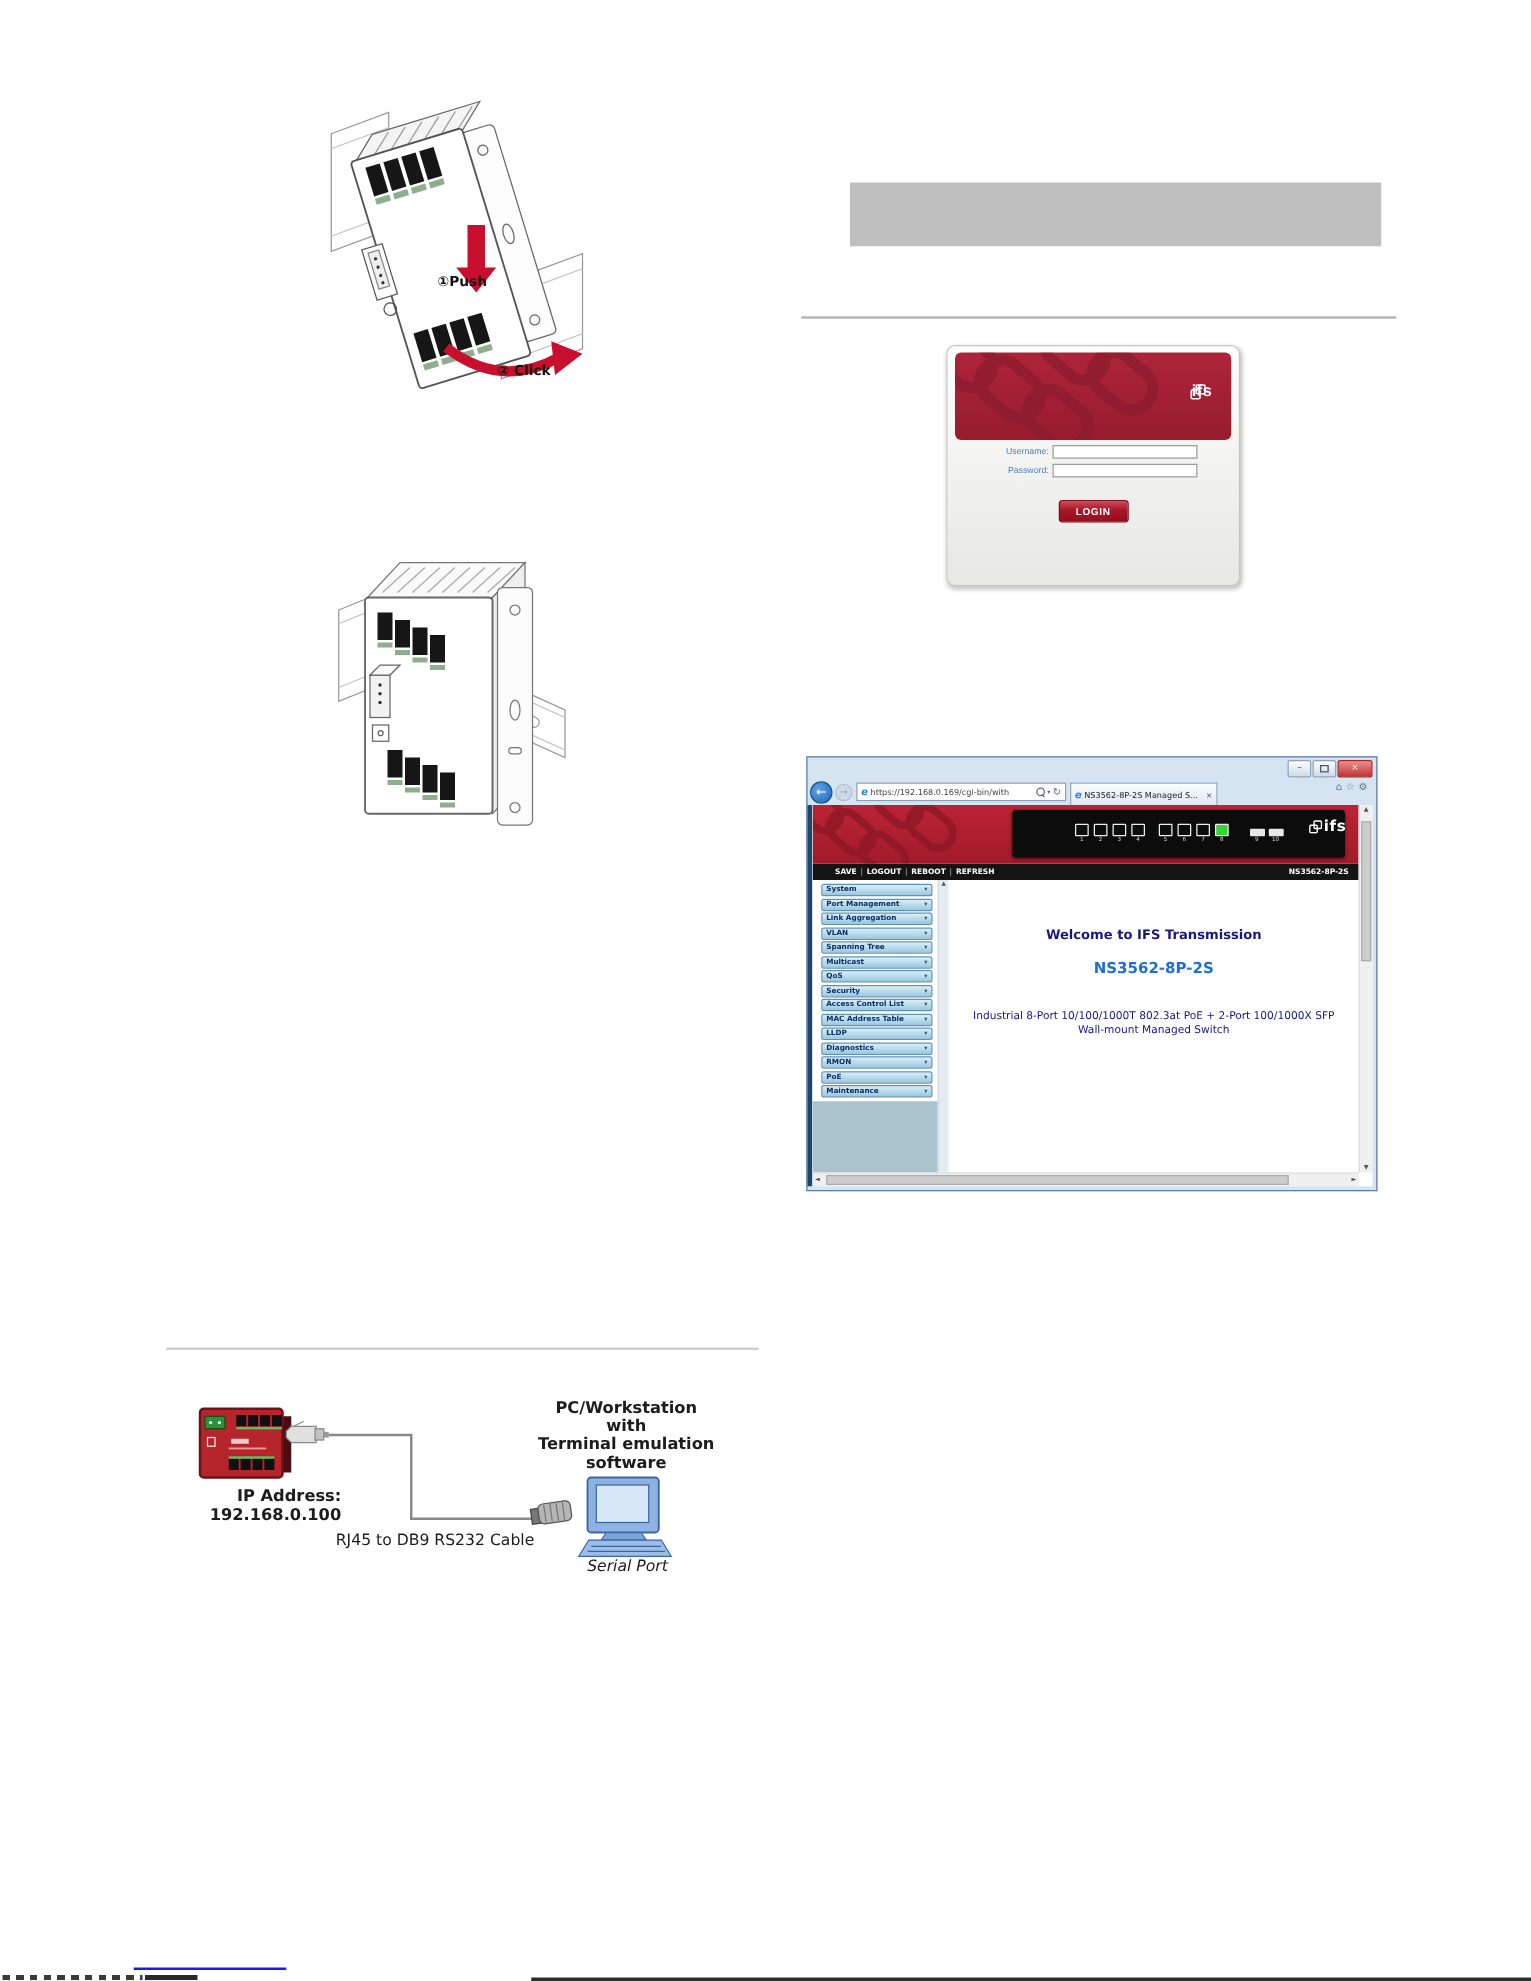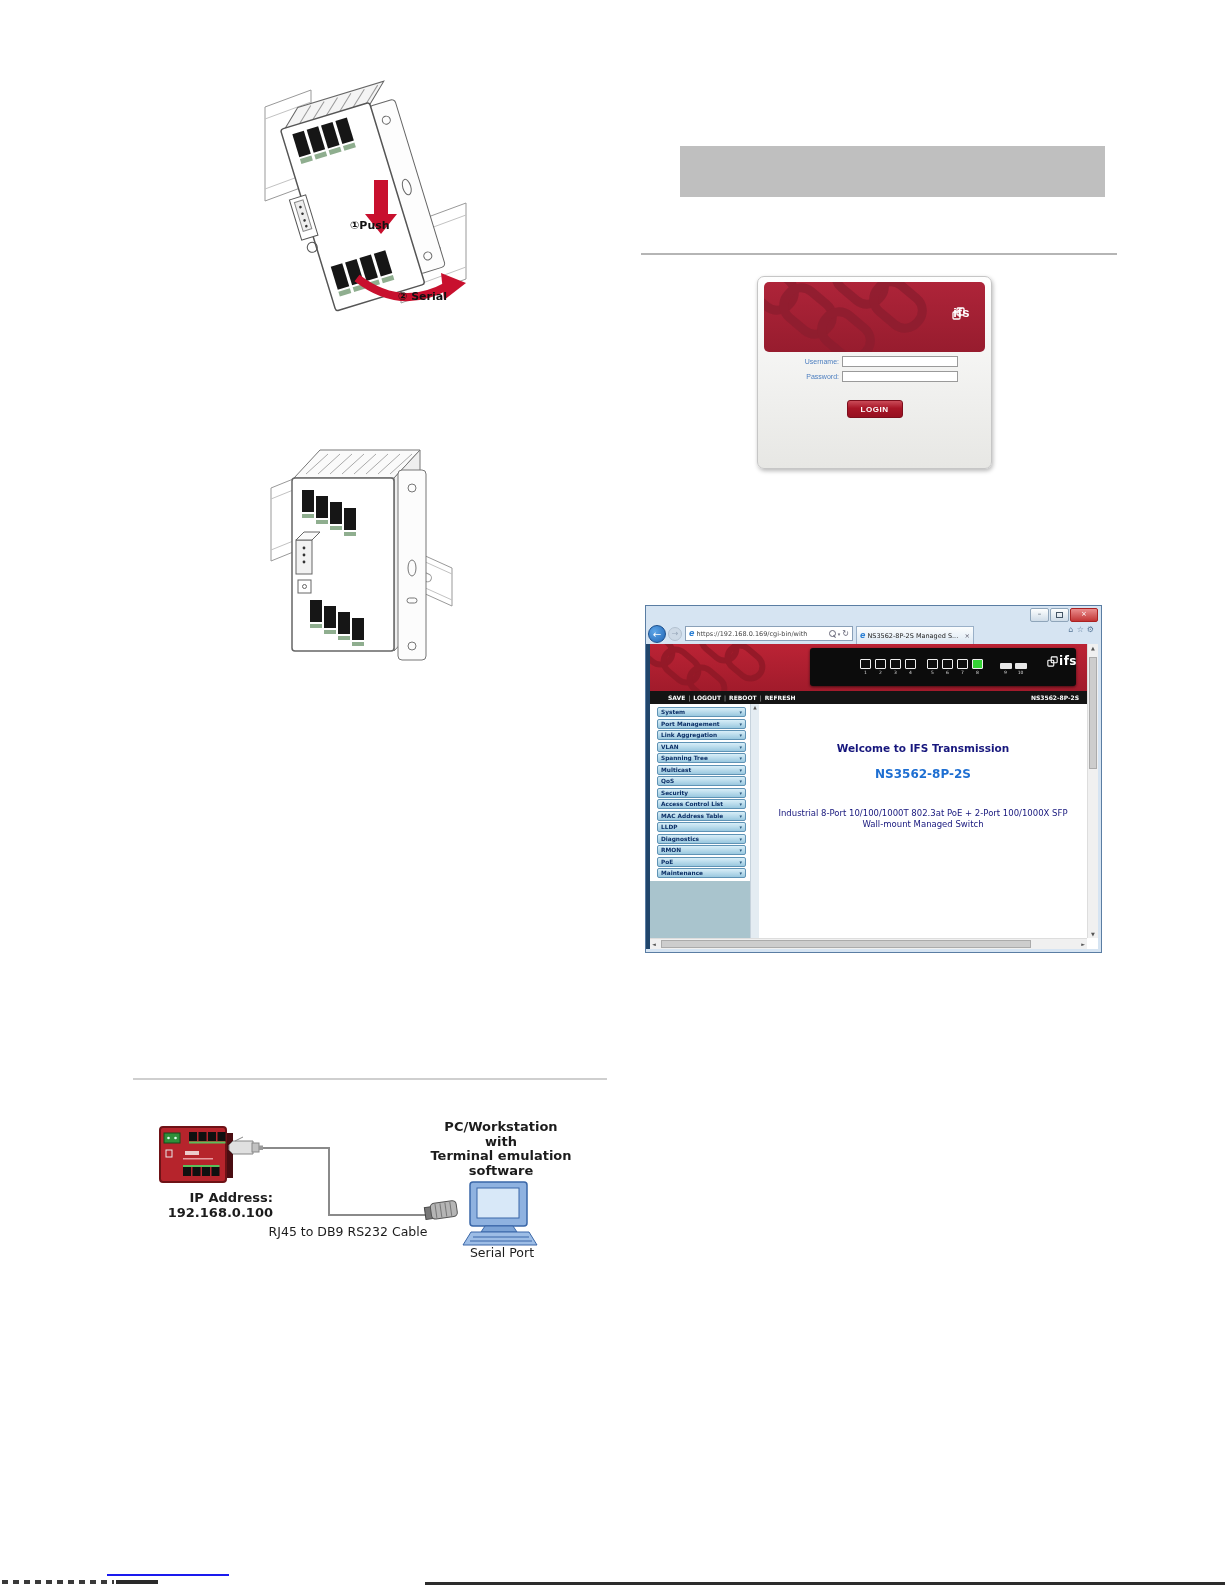--- a/index.html
+++ b/index.html
@@ -119,21 +119,21 @@
   .hthumb{position:absolute;top:1px;bottom:1px;left:11px;width:368px;background:#cdcdcd;border:1px solid #ababab;}
 
   
   .serial{left:133px;top:1093px;width:478px;height:175px;}
   .serial svg{position:absolute;left:0;top:0;}
   .dlabel{position:absolute;text-align:center;color:#1c1c1c;font-size:13px;line-height:15px;
       font-family:"DejaVu Sans",sans-serif;}
   .ip{left:8px;top:97px;width:132px;text-align:right;}
   .cablelbl{left:133px;top:131px;width:164px;font-size:12.5px;}
   .pclbl{left:283px;top:27px;width:170px;line-height:14.5px;}
-  .splbl{left:330px;top:152px;width:78px;font-size:12.5px;}
+  .splbl{left:330px;top:152px;width:78px;font-size:12.5px;font-style:italic;}
   .dlabel span{display:block;font-weight:bold;}
 
   
   .f-underline{left:107px;top:1574px;width:122px;height:2px;background:#1a1aee;}
   .f-textl{left:2px;top:1580px;width:112px;height:4px;
       background:repeating-linear-gradient(90deg,#3a3a3a 0 6px,transparent 6px 11px);}
   .f-textl2{left:116px;top:1580px;width:42px;height:4px;background:#2a2a2a;}
   .f-liner{left:425px;top:1582px;width:800px;height:3px;background:#2c2c2c;}
 </style>
 </head>
@@ -197,21 +197,21 @@
           <rect x="75" y="230" width="12" height="5"></rect>
         <rect x="90" y="230" width="12" height="5"></rect>
           <rect x="105" y="230" width="12" height="5"></rect>
       </g>
     </g>
     <path d="M121,128 h14 v34 h9 l-16,20 -16,-20 h9 z" fill="#c8102e"></path>
     <path d="M104,226 C 135,250 165,250 194,234" stroke="#c8102e" stroke-width="8" fill="none"></path>
     <polygon points="188,221 213,231 191,248" fill="#c8102e"></polygon>
   </svg>
   <span class="step-lbl step1">①Push</span>
-  <span class="step-lbl step2">② Serial</span>
+  <span class="step-lbl step2">② Click</span>
 
   <svg class="abs draw2" viewBox="0 0 185 260">
     <g>
       <polygon points="3,70 40,55 40,128 3,143" fill="#fff" stroke="#999"></polygon>
       <line x1="3" y1="81" x2="40" y2="66" stroke="#c2c2c2"></line>
       <line x1="3" y1="132" x2="40" y2="117" stroke="#c2c2c2"></line>
     </g>
     <g>
       <polygon points="122,122 184,150 184,188 122,160" fill="#fff" stroke="#999"></polygon>
       <line x1="122" y1="128" x2="184" y2="156" stroke="#c2c2c2"></line>

